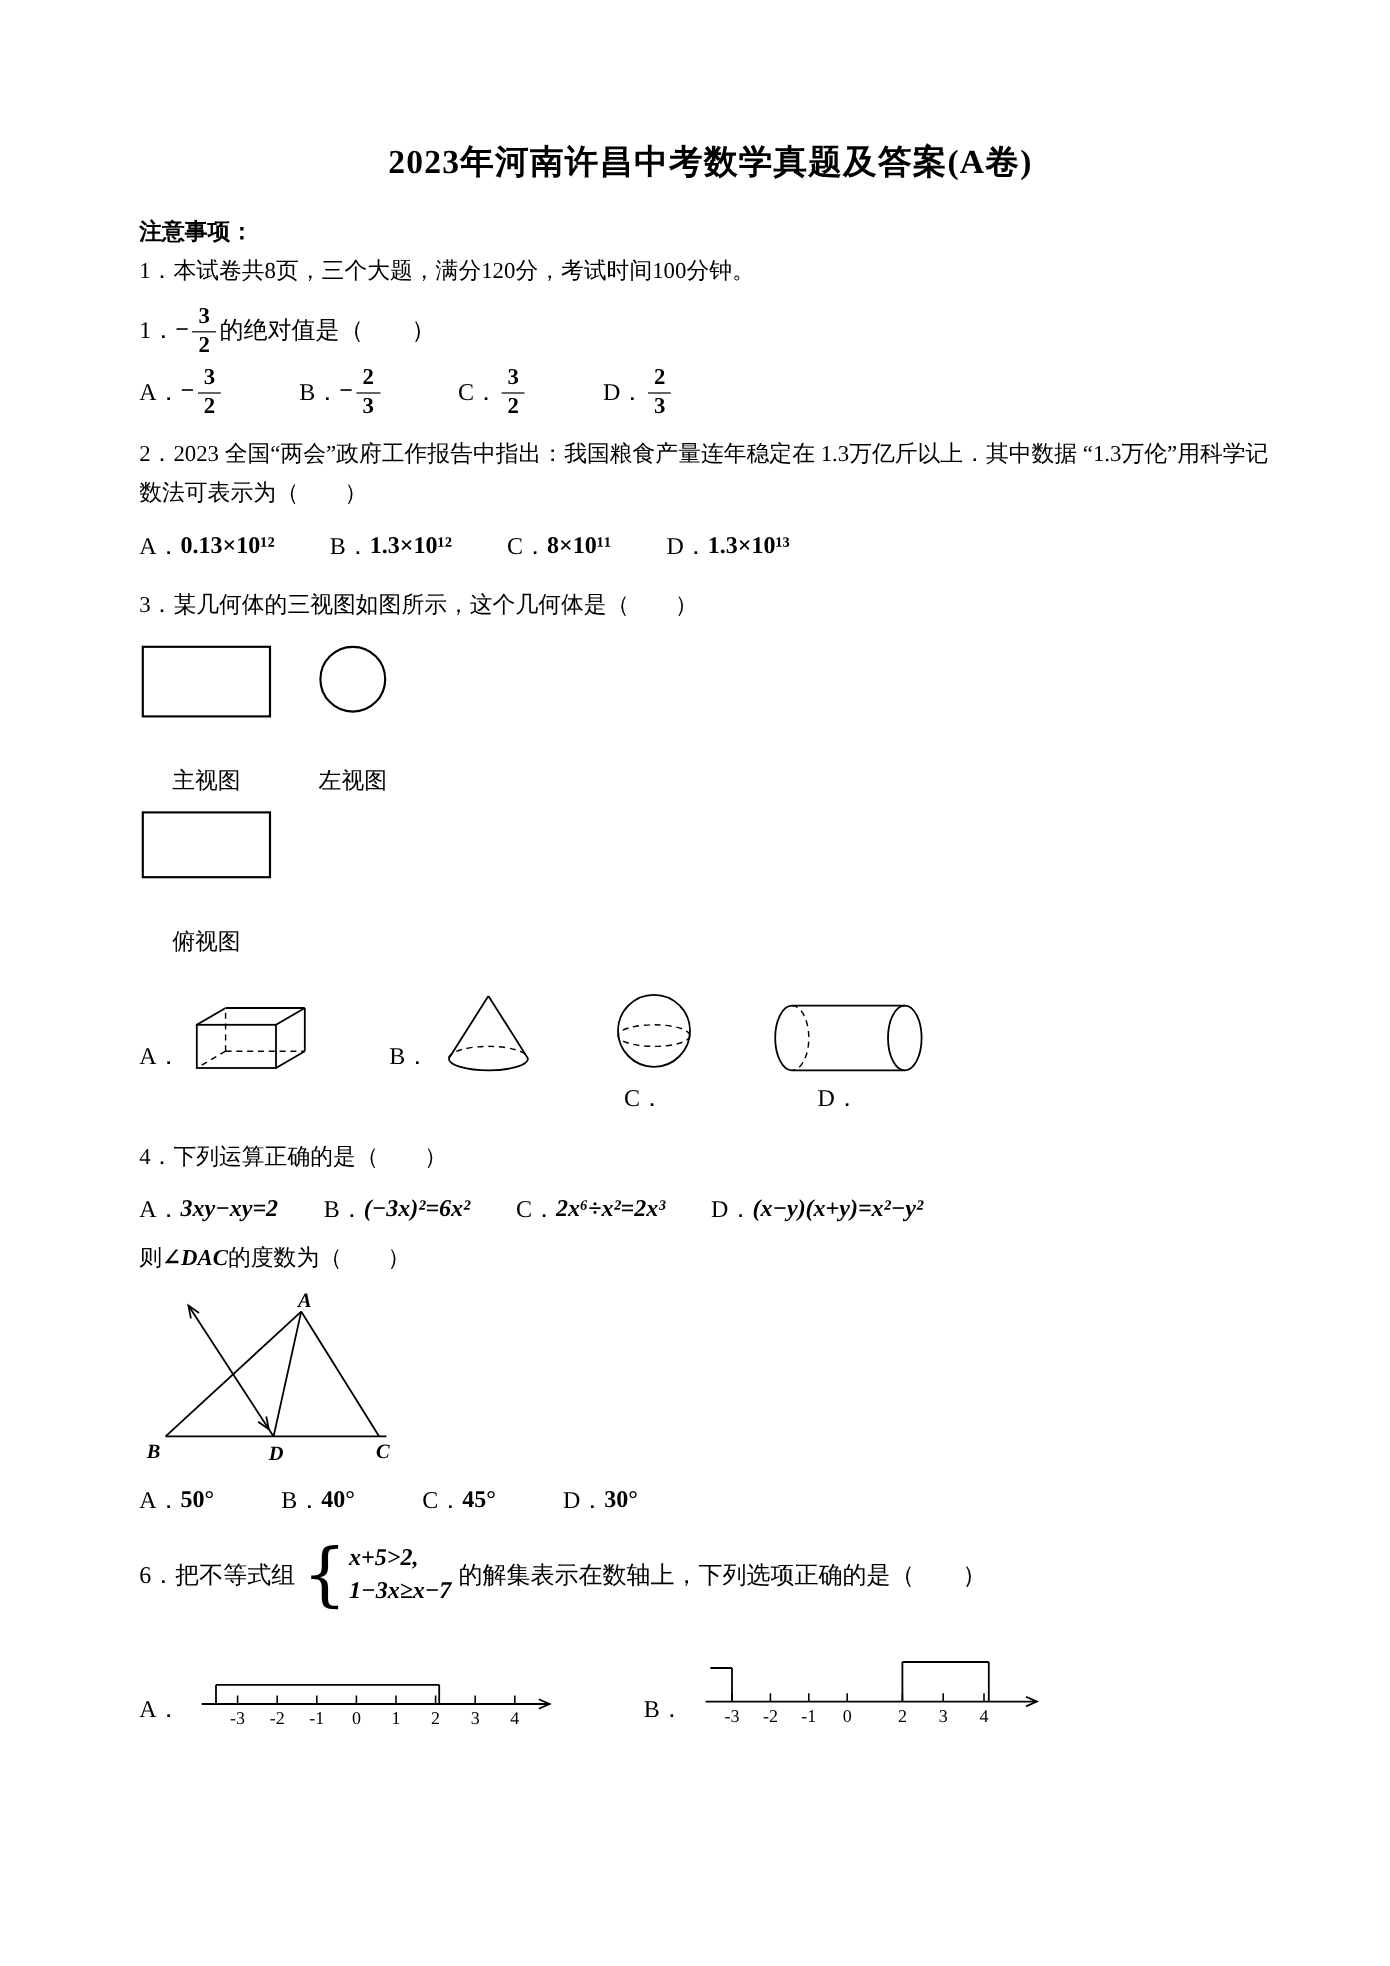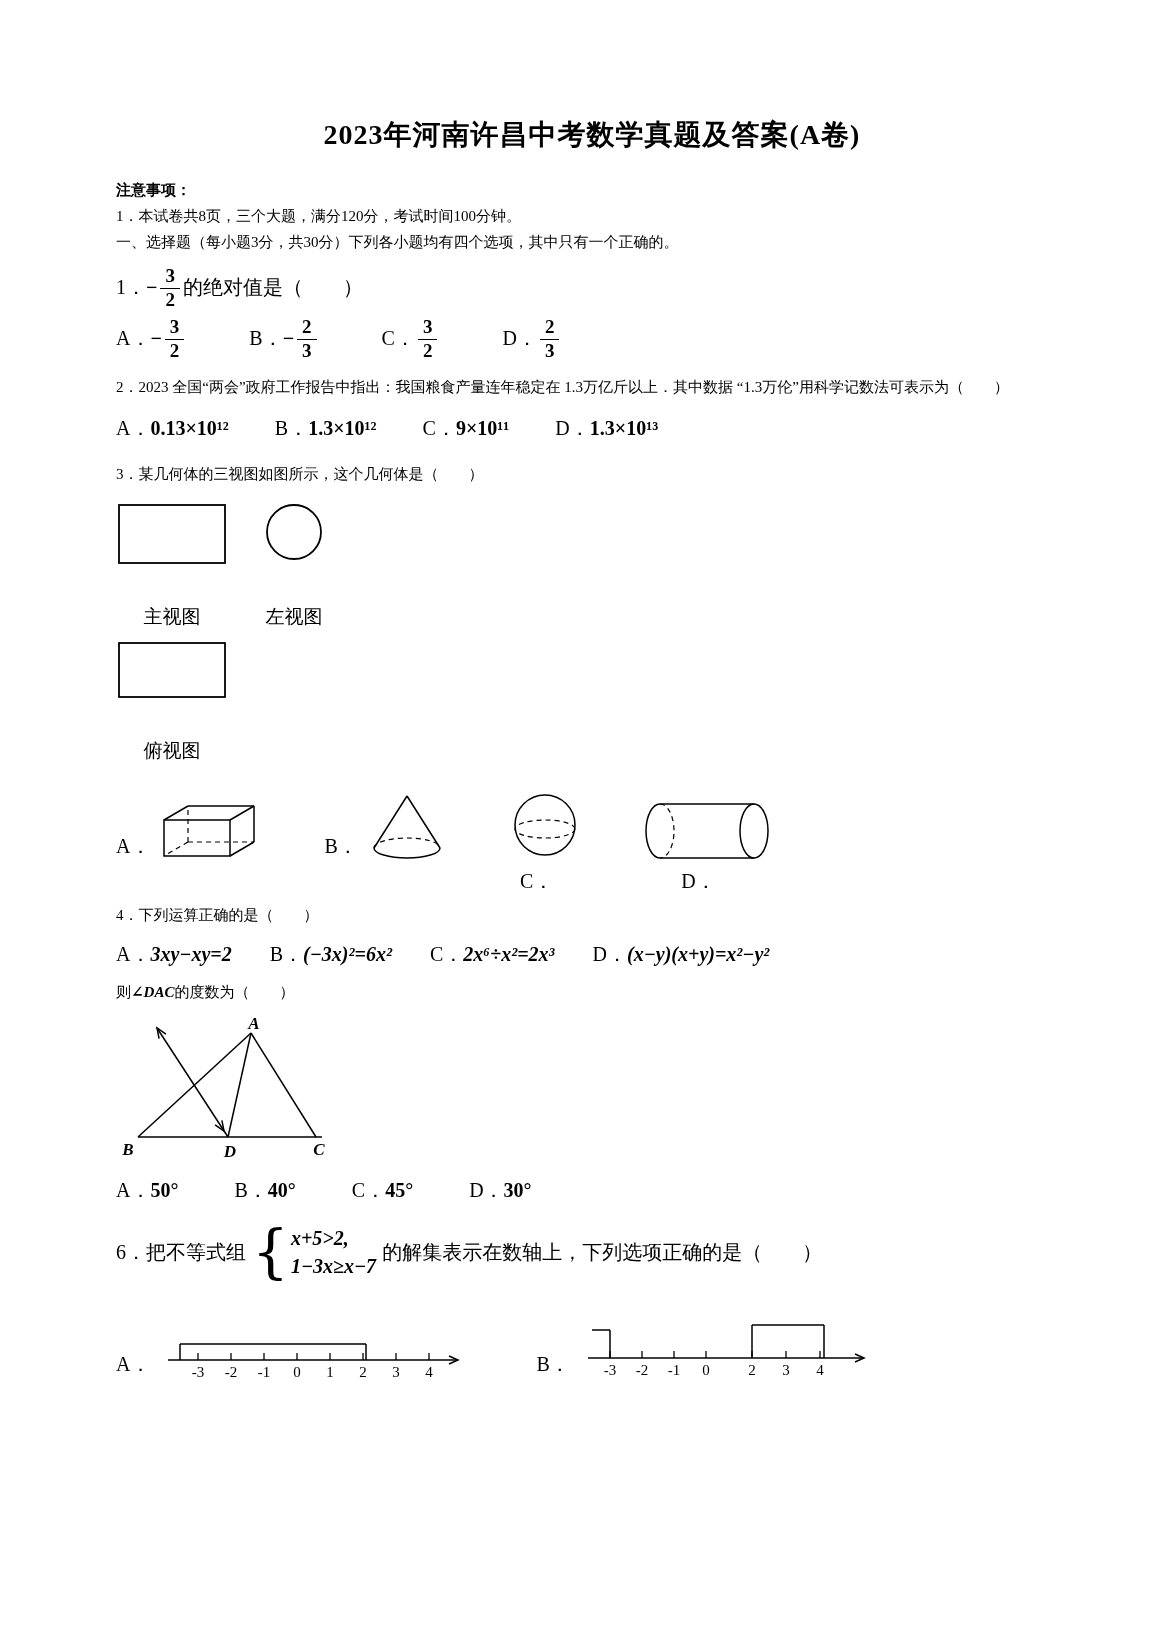--- a/index.html
+++ b/index.html
@@ -4,33 +4,33 @@
 <style>
   * { margin:0; padding:0; box-sizing:border-box; }
   html, body { background:#ffffff; }
   body {
     width:1158px; min-height:1638px;
     font-family:"Liberation Serif","DejaVu Serif",serif;
     color:#000;
   }
   .page { width:1158px; min-height:1638px; padding:116px 90px 30px 116px; background:#fff; }
   .title { text-align:center; font-size:28px; font-weight:700; letter-spacing:1px; margin-bottom:24px; }
-  .line { font-size:15px; line-height:1.72; }
+  .line { font-size:19px; line-height:1.72; }
   .b { font-weight:700; }
   .math { font-weight:700; }
   .mathit { font-weight:700; font-style:italic; }
   .stem-flex { display:flex; align-items:center; font-size:20px; }
   .frac { display:inline-flex; flex-direction:column; align-items:center; line-height:1.05; font-weight:700; margin:0 3px; font-size:19px; }
   .frac .num { padding:1px 5px 2px; border-bottom:1.8px solid #000; }
   .frac .den { padding:1px 5px 0; }
   .opts-row { display:flex; align-items:center; font-size:20px; }
   .opt { display:inline-flex; align-items:center; white-space:nowrap; }
   .gap62 { gap:62px; } .gap46 { gap:46px; } .gap38 { gap:38px; } .gap56 { gap:56px; }
   .mt6{margin-top:6px}.mt10{margin-top:10px}.mt12{margin-top:12px}.mt14{margin-top:14px}
-  .mt16{margin-top:8px}.mt20{margin-top:20px}.mt28{margin-top:28px}
+  .mt16{margin-top:20px}.mt20{margin-top:20px}.mt28{margin-top:28px}
   .views-top { display:flex; align-items:flex-start; gap:34px; margin-top:14px; }
   .vblock { display:flex; flex-direction:column; align-items:center;gap:34px; }
   .vlabel { font-size:19px; margin-top:4px; }
   .shape-opts { display:flex; align-items:flex-end; gap:64px; margin-top:26px; }
   .shape-opt { display:flex; align-items:flex-end; }
   .shape-opt .opt-letter { margin-right:10px; margin-bottom:2px; }
   .opt-letter { font-size:20px; }
   .system { display:inline-flex; align-items:center; margin:0 6px; }
   .system .brace { font-size:58px; font-weight:400; line-height:0.95; font-family:"DejaVu Serif",serif; }
   .sys-rows { display:inline-flex; flex-direction:column; margin-left:2px; font-size:20px; }
@@ -43,21 +43,20 @@
 </style>
 </head>
 <body>
 
 <div class="page">
 
   <h1 class="title">2023年河南许昌中考数学真题及答案(A卷)</h1>
 
   <p class="line b">注意事项：</p>
   <p class="line">1．本试卷共8页，三个大题，满分120分，考试时间100分钟。</p>
-  <p class="line">一、选择题（每小题3分，共30分）下列各小题均有四个选项，其中只有一个正确的。</p>
 
   <div class="stem-flex mt10">
     <span>1．</span>
     <span class="math">−</span>
     <span class="frac">
       <span class="num">3</span>
       <span class="den">2</span>
     </span>
     <span>的绝对值是（　　）</span>
   </div>
@@ -101,21 +100,21 @@
     <span class="opt">
       <span class="opt-letter">A．</span>
       <span class="math">0.13×10¹²</span>
     </span>
     <span class="opt">
       <span class="opt-letter">B．</span>
       <span class="math">1.3×10¹²</span>
     </span>
     <span class="opt">
       <span class="opt-letter">C．</span>
-      <span class="math">9×10¹¹</span>
+      <span class="math">8×10¹¹</span>
     </span>
     <span class="opt">
       <span class="opt-letter">D．</span>
       <span class="math">1.3×10¹³</span>
     </span>
   </div>
 
   <p class="line mt20">3．某几何体的三视图如图所示，这个几何体是（　　）</p>
 
   <div>

